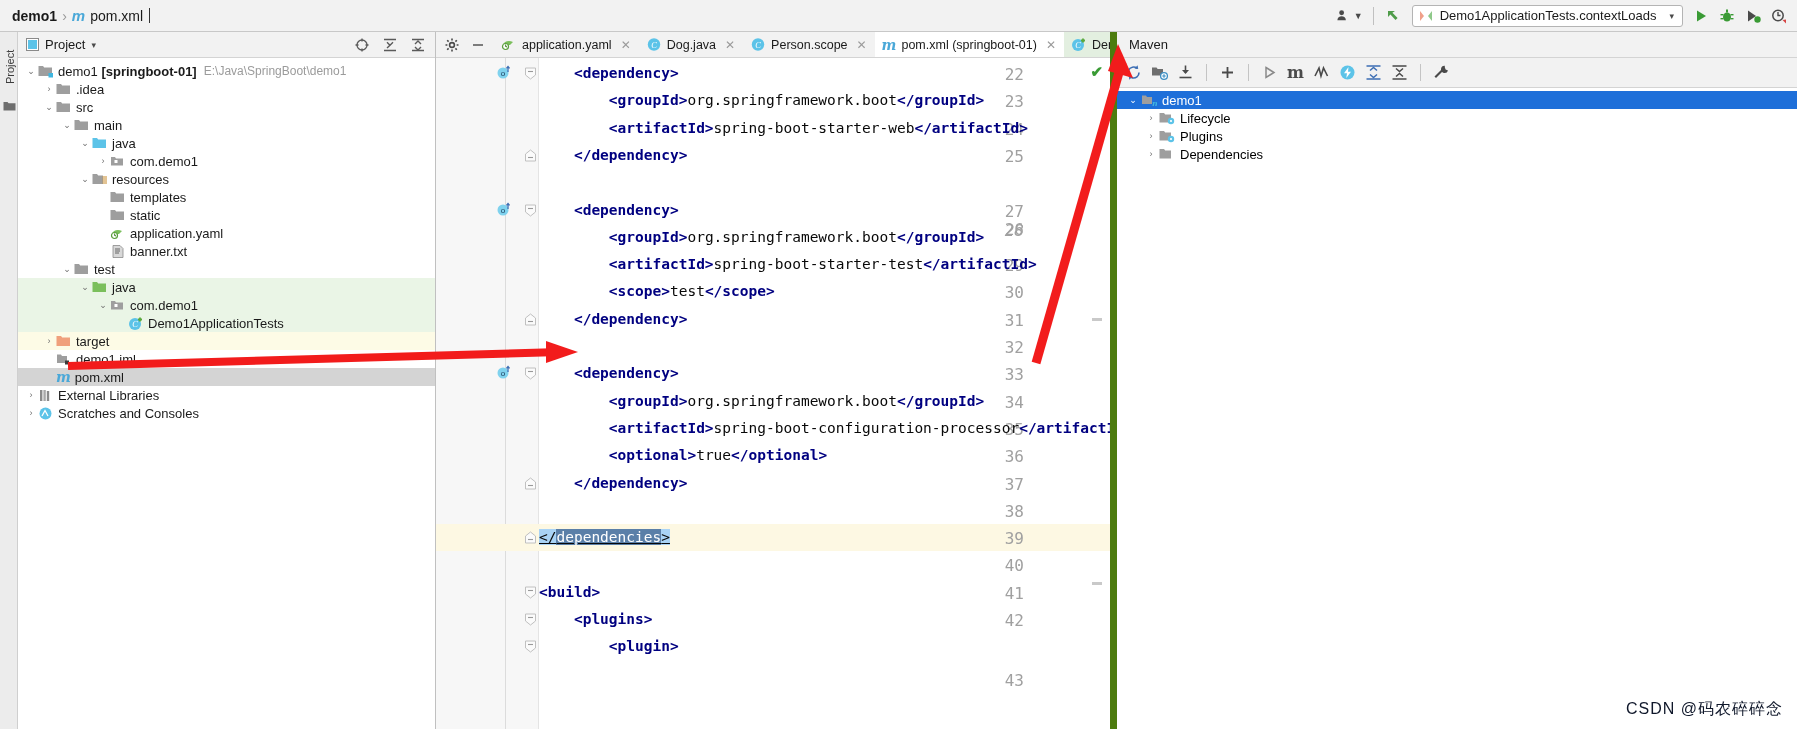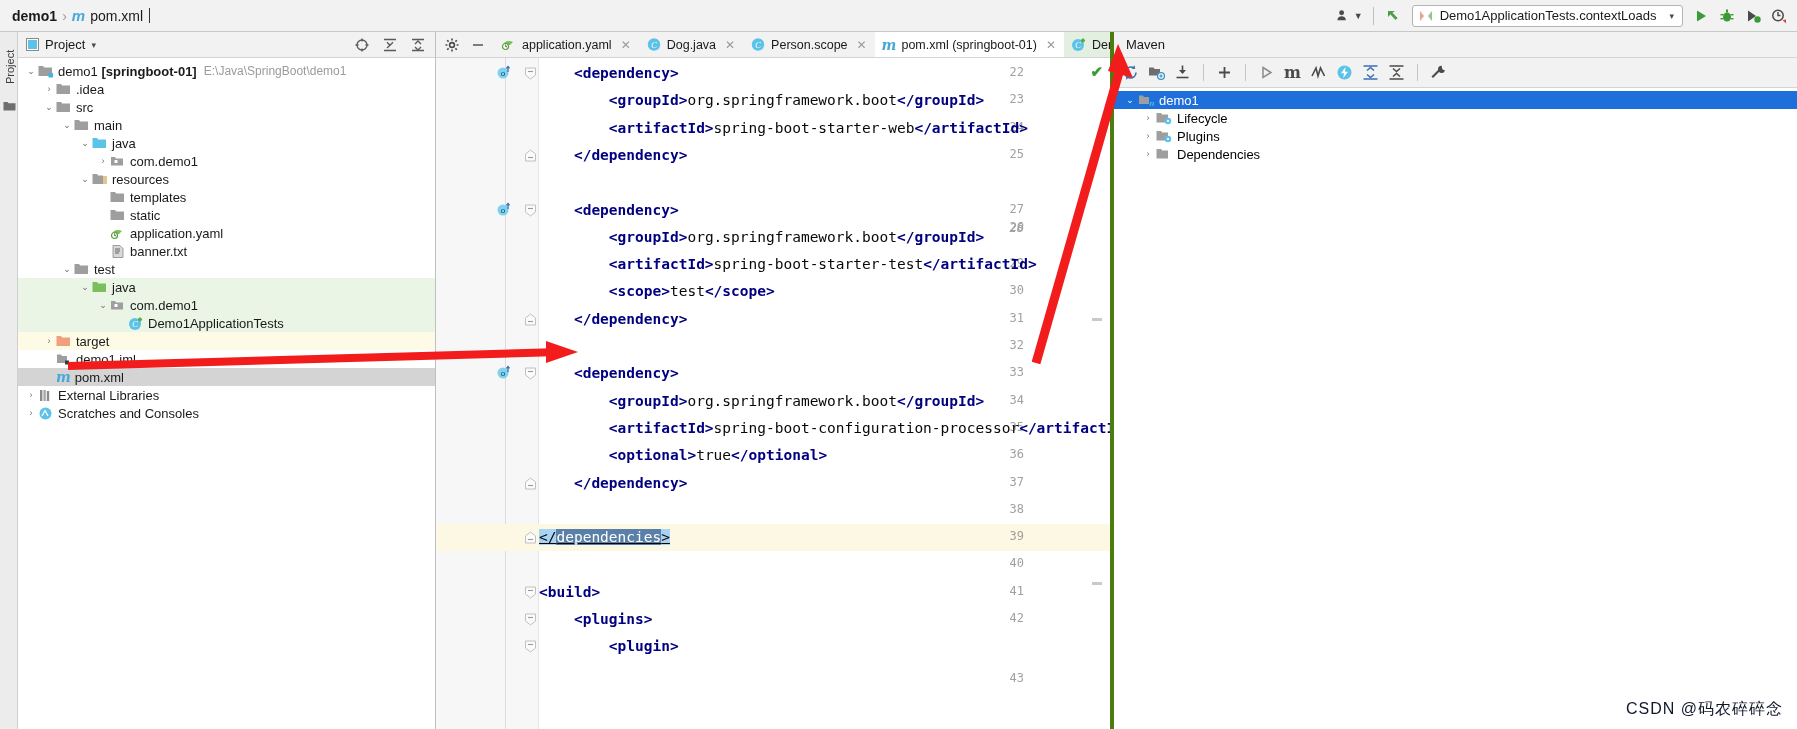--- a/index.html
+++ b/index.html
@@ -92,40 +92,40 @@
   .tab.active-white { background:#ffffff; }
   .tab.active-green { background:#e3efe0; }
 
   .code-wrap { position:relative; height:671px; overflow:hidden; background:#ffffff; }
   .gutter {
     position:absolute; left:0; top:0; width:103px; height:100%;
     background:#f7f7f7; border-right:1px solid #e4e4e4;
   }
   .lnum {
     position:absolute; right:86px; width:46px; text-align:right;
-    font-family:"DejaVu Sans Mono", monospace; font-size:12px; color:#a0a0a0;
+    font-family:"DejaVu Sans Mono", monospace; font-size:16px; color:#a0a0a0;
   }
   .codeline {
     position:absolute; left:103px; right:0; height:27.3px;
     font-family:"DejaVu Sans Mono", monospace; font-size:14.5px;
     white-space:pre; color:#080808; line-height:27.3px;
   }
   .k { color:#000080; font-weight:bold; }
   .rowhl-yellow { position:absolute; left:0; right:0; height:27.3px; background:#fdf8e3; }
   .sel-blue { background:#5a7fa8; color:#ffffff; }
   .sel-light { background:#a9d3f5; }
   .gutter-line-v { position:absolute; left:69px; top:0; width:1px; height:100%; background:#dcdcdc; }
 
   .editor-rightmark { position:absolute; right:8px; width:10px; height:3px; background:#c9c9c9; }
   .checkmark { position:absolute; right:7px; top:5px; color:#3a9b35; font-size:15px; font-weight:bold;}
 
   
   .maven {
     position:absolute; left:1110px; top:32px; width:687px; height:697px;
-    background:#ffffff; border-left:4px solid #4d7c0f;
+    background:#ffffff; border-left:7px solid #4d7c0f;
   }
   .maven-header {
     height:26px; background:#f2f2f2; border-bottom:1px solid #d4d4d4;
     display:flex; align-items:center; padding:0 12px; font-size:13px; color:#1a1a1a;
   }
   .maven-toolbar {
     height:30px; background:#f2f2f2; border-bottom:1px solid #d4d4d4;
     display:flex; align-items:center; gap:9px; padding:0 8px;
   }
   .mt-sep { width:1px; height:17px; background:#c4c4c4; margin:0 3px; }

